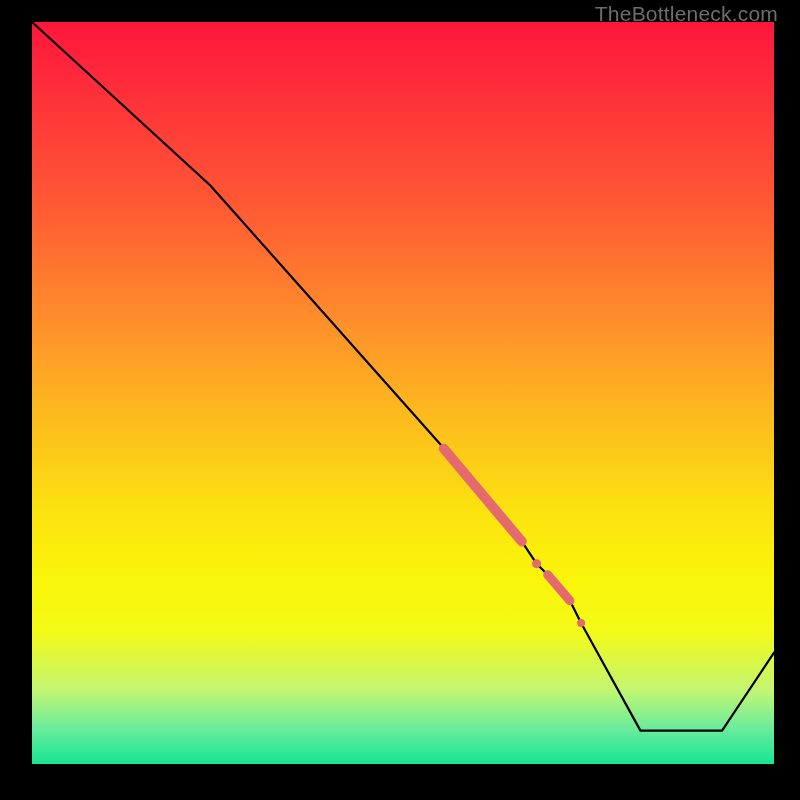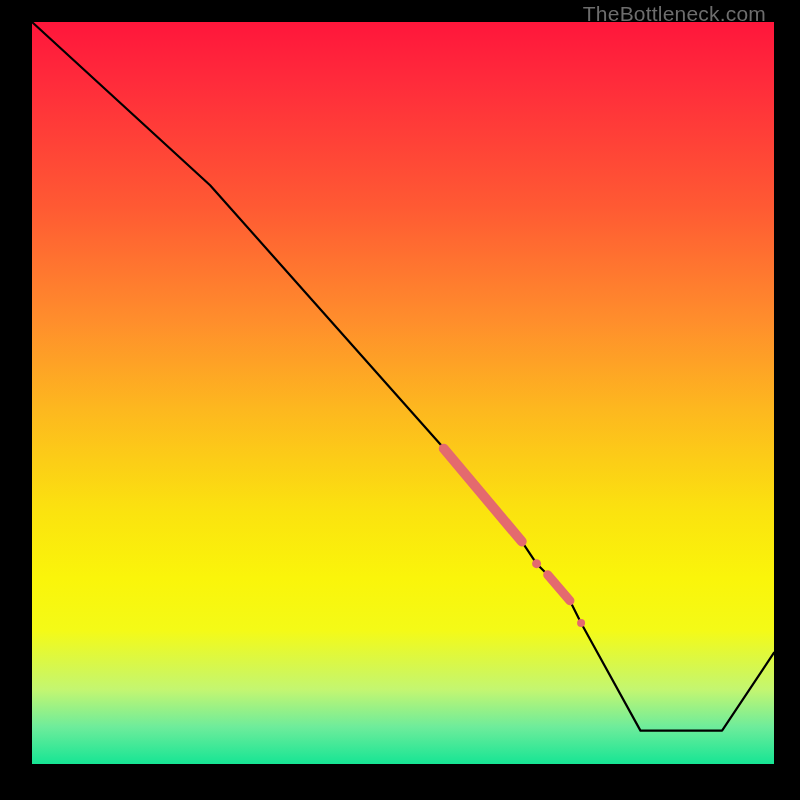--- a/index.html
+++ b/index.html
@@ -28,21 +28,21 @@
       #f4fa17 82%,
       #c3f671 90%,
       #6eec9b 95%,
       #16e594 100%
     );
     box-sizing: border-box;
   }
   .watermark {
     position: absolute;
     top: 2px;
-    right: 34px;
+    right: 22px;
     color: #6d6d6d;
     font-size: 21px;
     font-weight: 400;
     letter-spacing: 0.2px;
     user-select: none;
   }
   svg.plot {
     position: absolute;
     left: 0;
     top: 0;

